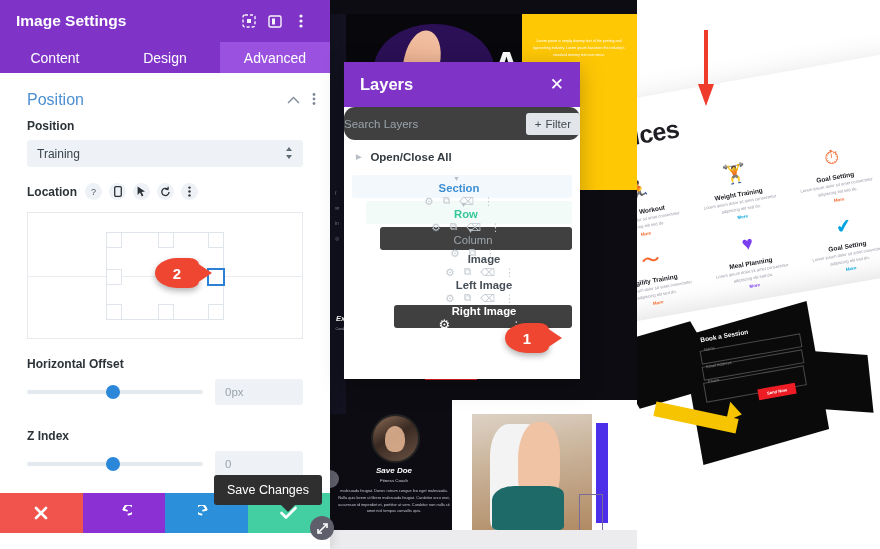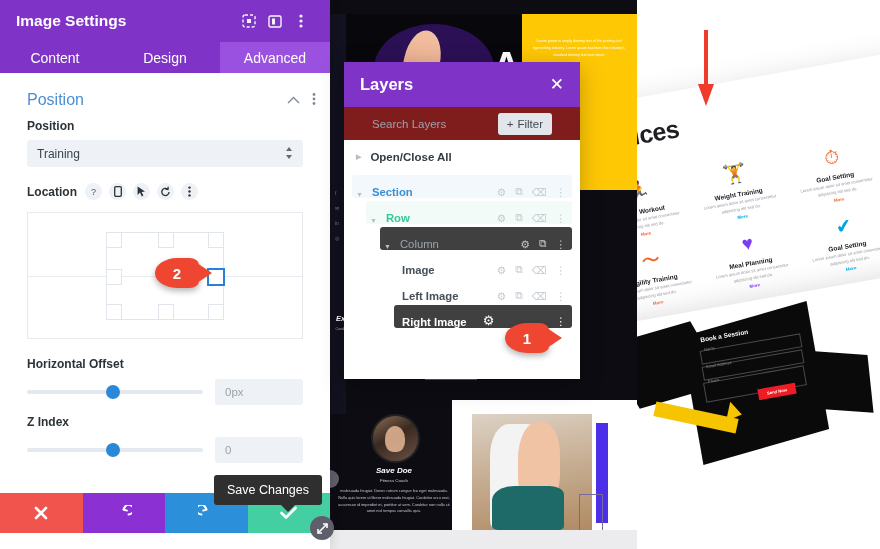--- a/index.html
+++ b/index.html
@@ -159,26 +159,26 @@
     border-right:8px solid transparent;border-top:8px solid #2f2f2f;}
   .resize-handle{position:absolute;left:310px;bottom:9px;width:24px;height:24px;border-radius:50%;
     background:#5f5f6b;color:#fff;display:flex;align-items:center;justify-content:center;font-size:12px;}
 
   
   .layers{position:absolute;left:344px;top:62px;width:236px;height:317px;background:#fff;
     box-shadow:0 6px 22px rgba(0,0,0,.25);}
   .ly-head{height:45px;background:#7f34c7;display:flex;align-items:center;padding:0 16px;}
   .ly-title{flex:1;color:#fff;font-size:16.5px;font-weight:bold;}
   .ly-x{color:#fff;font-size:17px;}
-  .ly-search{height:33px;background:#7f1d1d;display:flex;align-items:center;padding:0 28px;}
+  .ly-search{height:33px;background:#404040;display:flex;align-items:center;padding:0 0;border-radius:11px;}
   .ly-search-ph{flex:1;font-size:11.5px;color:#9aa3ab;}
   .ly-filter{background:#e2e5ea;border-radius:3px;font-size:11.5px;color:#404a52;padding:5px 9px;display:flex;align-items:center;gap:4px;}
   .ly-open{display:flex;align-items:center;padding:11px 12px 9px;font-size:11.5px;color:#333b42;font-weight:bold;}
   .caret{font-size:7px;color:#b7bec6;margin-right:9px;}
-  .row{display:flex;align-items:flex-end;height:23px;margin:3px 8px;border-radius:3px;padding-right:6px;}
+  .row{display:flex;align-items:center;height:23px;margin:3px 8px;border-radius:3px;padding-right:6px;flex-direction:column;}
   .row .nm{flex:1;font-size:11.3px;}
   .row .acts{display:flex;align-items:center;gap:9px;color:#c3cad1;font-size:10.5px;}
   .r-section{background:#f3f8fc;}
   .r-section .nm{color:#3d8fd4;font-weight:bold;}
   .r-row{background:#f2fbf7;}
   .r-row .nm{color:#35c79a;font-weight:bold;}
   .r-col{background:#404040;}
   .r-col .nm{color:#9aa3ab;}
   .r-img .nm{color:#464f57;font-weight:bold;}
   .r-sel{background:#404040;}
@@ -411,21 +411,21 @@
         <div class="fld-lbl" style="margin-top:8px">Horizontal Offset</div>
         <div class="slider-row">
           <div class="track">
             <div class="knob"></div>
           </div>
           <div class="numbox">0px</div>
         </div>
       </div>
 
       <div class="slider-wrap">
-        <div class="fld-lbl" style="">Z Index</div>
+        <div class="fld-lbl" style="margin-top:14px">Z Index</div>
         <div class="slider-row">
           <div class="track">
             <div class="knob"></div>
           </div>
           <div class="numbox">0</div>
         </div>
       </div>
     </div>
 
     <div class="actionbar">

